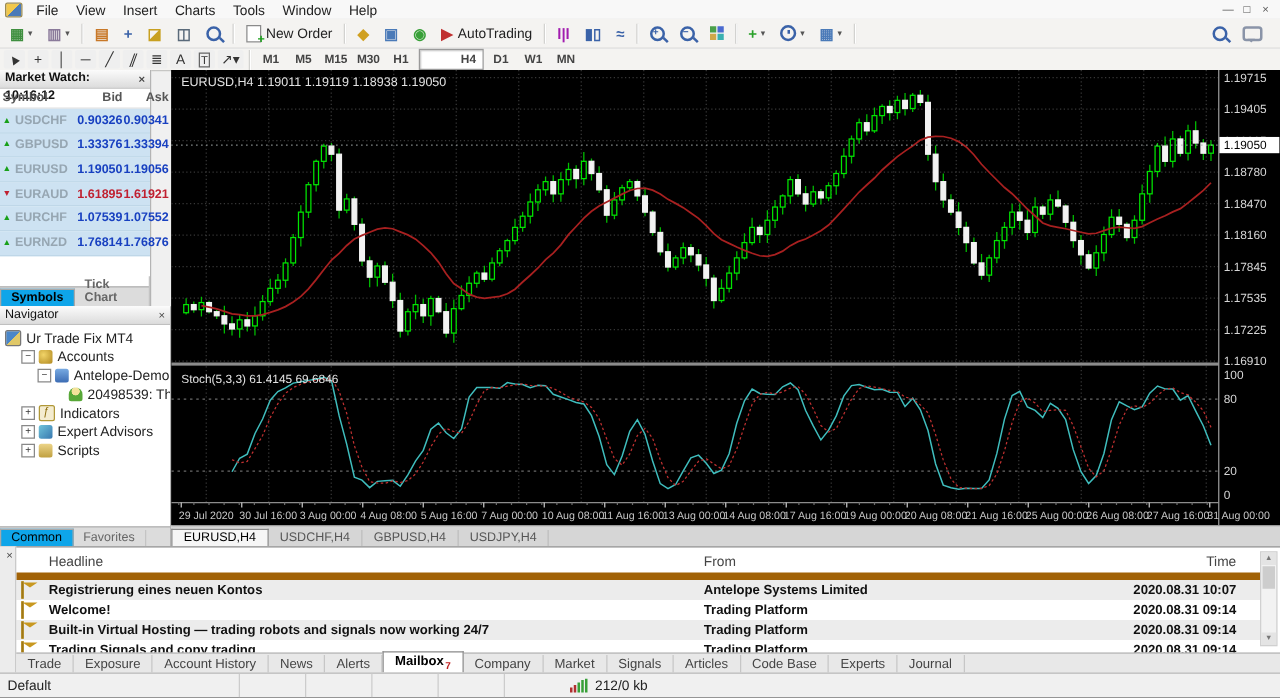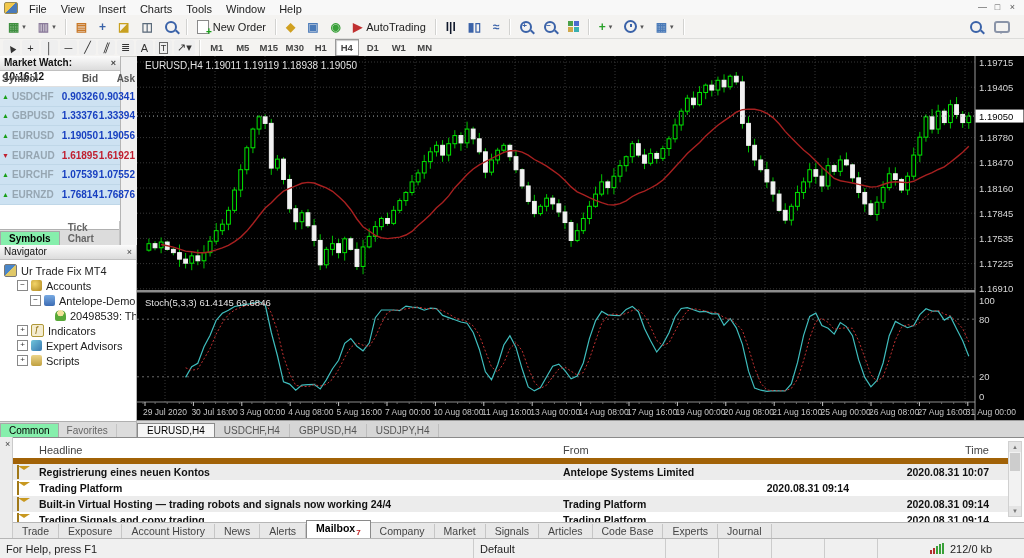--- a/index.html
+++ b/index.html
@@ -22,21 +22,21 @@
   .tsep{width:1px;height:16px;background:#d2d2d0;border-right:1px solid #fff;margin:0 3px;}
   .tbtn{display:flex;align-items:center;height:20px;padding:0 4px;margin:0 1px;border:1px solid transparent;
         border-radius:2px;background:transparent;font-family:inherit;}
   .tbtn .glyph{font-size:12px;line-height:12px;}
   .tbtn .lbl{font-size:11px;margin-left:4px;color:#222;}
   .tbtn .caret{font-size:7px;color:#555;margin-left:3px;}
   .tool{height:15px;min-width:17px;padding:0 2px;display:flex;align-items:center;justify-content:center;
         margin:0 1px;border:1px solid transparent;border-radius:2px;font-size:11px;color:#333;}
   .tf{font-size:9.5px;font-weight:bold;color:#444;min-width:22px;height:15px;display:flex;align-items:center;
       justify-content:center;border:1px solid transparent;margin:0 1px;}
-  .tf.active{background:#fff;border:1px solid #9a9a9a;box-shadow:inset 1px 1px 1px #ccc;}
+  .tf.active{background:#fff;border:1px solid #9a9a9a;box-shadow:inset 1px 1px 1px #ccc;padding-left:28px;}
   .cursorRot{transform:rotate(-35deg);display:inline-block;}
   .slant{transform:skewX(-20deg);display:inline-block;letter-spacing:-1px;}
   .boxed{border:1px solid #666;padding:0 1px;font-size:9px;line-height:10px;}
   
   .ic{display:inline-block;position:relative;}
   .ic-zoom{width:8px;height:8px;border:2px solid #3a62a8;border-radius:50%;}
   .ic-zoom i{position:absolute;left:-1px;top:-2px;width:8px;text-align:center;font-style:normal;
              font-weight:bold;font-size:8px;line-height:10px;color:#3a62a8;}
   .ic-zoom::after{content:"";position:absolute;width:5px;height:2px;background:#3a62a8;right:-5px;bottom:-2px;
                   transform:rotate(45deg);}
@@ -64,21 +64,21 @@
   .mw-row{display:grid;grid-template-columns:54px 42px 37px;height:18.6px;align-items:center;
           background:#cde2f2;border-bottom:1px solid #bfd7e8;font-size:10px;padding:0 2px;}
   .mw-sym{color:#96a6b2;display:flex;align-items:center;overflow:hidden;white-space:nowrap;}
   .mw-arrow{font-size:7px;margin-right:3px;}
   .mw-num{text-align:right;}
   .up .mw-num{color:#1840c0;} .up .mw-arrow{color:#18a018;}
   .down .mw-num{color:#c02030;} .down .mw-arrow{color:#c02030;}
   .ptabs{position:absolute;left:0;bottom:0;width:100%;height:16px;background:#dcdcdc;border-top:1px solid #b0b0b0;
          display:flex;align-items:flex-end;font-size:10px;box-sizing:border-box;}
   .ptab{padding:1px 8px 1px 8px;color:#666;border-right:1px solid #c4c4c4;}
-  .ptab.active{background:#86efac;border:1px solid #a8a8a8;border-bottom:none;color:#000;margin-bottom:0;}
+  .ptab.active{background:#0ea5e9;border:1px solid #a8a8a8;border-bottom:none;color:#000;margin-bottom:0;}
   
   .tree{padding-top:3px;}
   .trow{display:flex;align-items:center;height:15px;font-size:11px;white-space:nowrap;overflow:hidden;}
   .expander{width:9px;height:9px;border:1px solid #888;background:#fff;font-size:8px;line-height:7px;
             text-align:center;color:#333;margin-right:3px;flex:none;}
   .exp-ph{width:12px;flex:none;}
   .nico{width:11px;height:11px;border-radius:2px;margin-right:4px;flex:none;position:relative;}
   .nico-terminal{background:linear-gradient(135deg,#4a86c8 0 50%,#e0c868 50%);border:1px solid #777;}
   .nico-accounts{background:radial-gradient(circle at 35% 35%,#f2d468,#b08820);}
   .nico-server{background:linear-gradient(#78aae2,#3c6cb4);}
@@ -188,21 +188,21 @@
           <span class="glyph" style="color: rgb(56, 160, 56); font-weight: bold;">◉</span>
         </button>
         <button class="tbtn">
           <span class="glyph" style="color: rgb(192, 48, 48); font-weight: bold;">▶</span>
           <span class="lbl">AutoTrading</span>
         </button>
       </div>
       <div class="tsep"></div>
       <div class="tgroup">
         <button class="tbtn">
-          <span class="glyph" style="color: #0f172a; font-weight: bold;">l|l</span>
+          <span class="glyph" style="color: #a21caf; font-weight: bold;">l|l</span>
         </button>
         <button class="tbtn">
           <span class="glyph" style="color: rgb(58, 98, 168); font-weight: bold;">▮▯</span>
         </button>
         <button class="tbtn">
           <span class="glyph" style="color: rgb(58, 98, 168); font-weight: bold;">≈</span>
         </button>
       </div>
       <div class="tsep"></div>
       <div class="tgroup">
@@ -846,26 +846,27 @@
       </div>
     <div id="t-rows">
         <div class="t-row">
           <span><span class="env"></span></span>
           <span class="t-cell">Registrierung eines neuen Kontos</span>
           <span class="t-cell">Antelope Systems Limited</span>
           <span class="t-cell t-time">2020.08.31 10:07</span>
         </div>
         <div class="t-row">
           <span><span class="env"></span></span>
+          <span class="t-cell">Welcome!</span>
           <span class="t-cell">Trading Platform</span>
           <span class="t-cell t-time">2020.08.31 09:14</span>
         </div>
         <div class="t-row">
           <span><span class="env"></span></span>
-          <span class="t-cell">Built-in Virtual Hosting — trading robots and signals now working 24/4</span>
+          <span class="t-cell">Built-in Virtual Hosting — trading robots and signals now working 24/7</span>
           <span class="t-cell">Trading Platform</span>
           <span class="t-cell t-time">2020.08.31 09:14</span>
         </div>
         <div class="t-row">
           <span><span class="env"></span></span>
           <span class="t-cell">Trading Signals and copy trading</span>
           <span class="t-cell">Trading Platform</span>
           <span class="t-cell t-time">2020.08.31 09:14</span>
         </div>
       </div>
@@ -889,23 +890,20 @@
       <span class="ttab">Company</span>
       <span class="ttab">Market</span>
       <span class="ttab">Signals</span>
       <span class="ttab">Articles</span>
       <span class="ttab">Code Base</span>
       <span class="ttab">Experts</span>
       <span class="ttab">Journal</span>
     </div>
 
   <div id="statusbar">
-    <div class="scell" style="flex:1 1 auto;">
-      <span>For Help, press F1</span>
-    </div>
     <div class="scell" style="width:192px;">
       <span>Default</span>
     </div>
     <div class="scell" style="width:53px;"></div>
     <div class="scell" style="width:53px;"></div>
     <div class="scell" style="width:53px;"></div>
     <div class="scell" style="width:53px;"></div>
     <div class="scell" style="width:146px;border-right:none;padding-left:52px;">
       <span class="bars">
           <i style="background: rgb(176, 48, 48); height: 4px;"></i>

